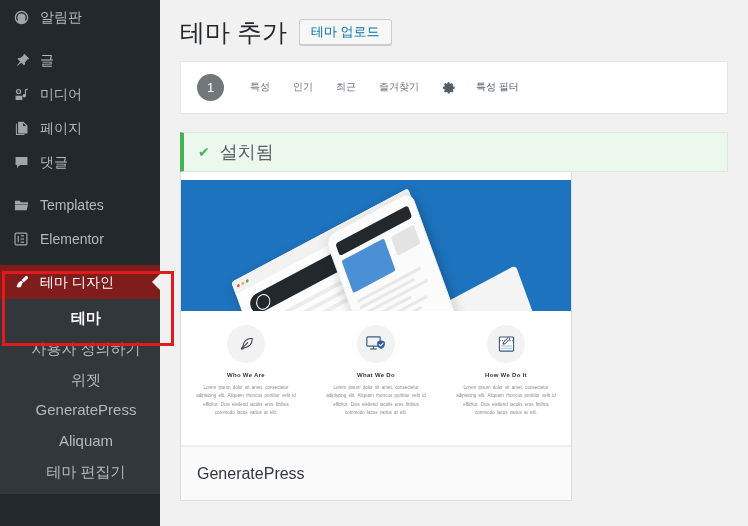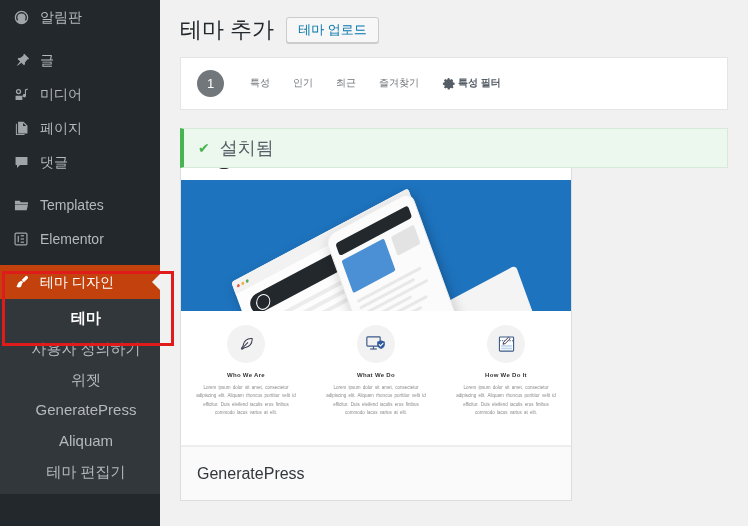--- a/index.html
+++ b/index.html
@@ -58,21 +58,21 @@
     align-items: center;
     justify-content: center;
     flex: 0 0 20px;
     color: #a0a5aa;
   }
   .menu-item .mi-icon svg { display: block; }
   .menu-sep {
     height: 9px;
   }
   .menu-item.current {
-    background: #c2410c;
+    background: #7f1d1d;
     color: #fff;
   }
   .menu-item.current .mi-icon { color: #fff; }
   .menu-item.current .arrow {
     position: absolute;
     right: 0;
     top: 50%;
     margin-top: -8px;
     width: 0;
     height: 0;
@@ -123,21 +123,21 @@
     bottom: 0;
     background: #f1f1f1;
     overflow: hidden;
   }
   .page-header {
     display: flex;
     align-items: center;
     padding: 16px 0 10px 20px;
   }
   .page-title {
-    font-size: 22px;
+    font-size: 25px;
     font-weight: 400;
     color: #23282d;
     margin: 0;
     line-height: 1.3;
     padding-right: 12px;
   }
   .upload-btn {
     display: inline-block;
     background: #f7f7f7;
     border: 1px solid #ccc;
@@ -179,23 +179,22 @@
     color: #72777c;
     font-size: 10px;
     margin-right: 23px;
     cursor: pointer;
     white-space: nowrap;
     line-height: 1;
   }
   .tab-link.with-icon {
     display: inline-flex;
     align-items: center;
-    gap: 3px;
+    gap: 21px;
     color: #555d66;
-    font-weight: bold;
   }
   .tab-link .gear {
     display: inline-flex;
     color: #555d66;
   }
 
   
   .notice-installed {
     margin: 18px 20px 0 20px;
     background: #ecf7ed;

